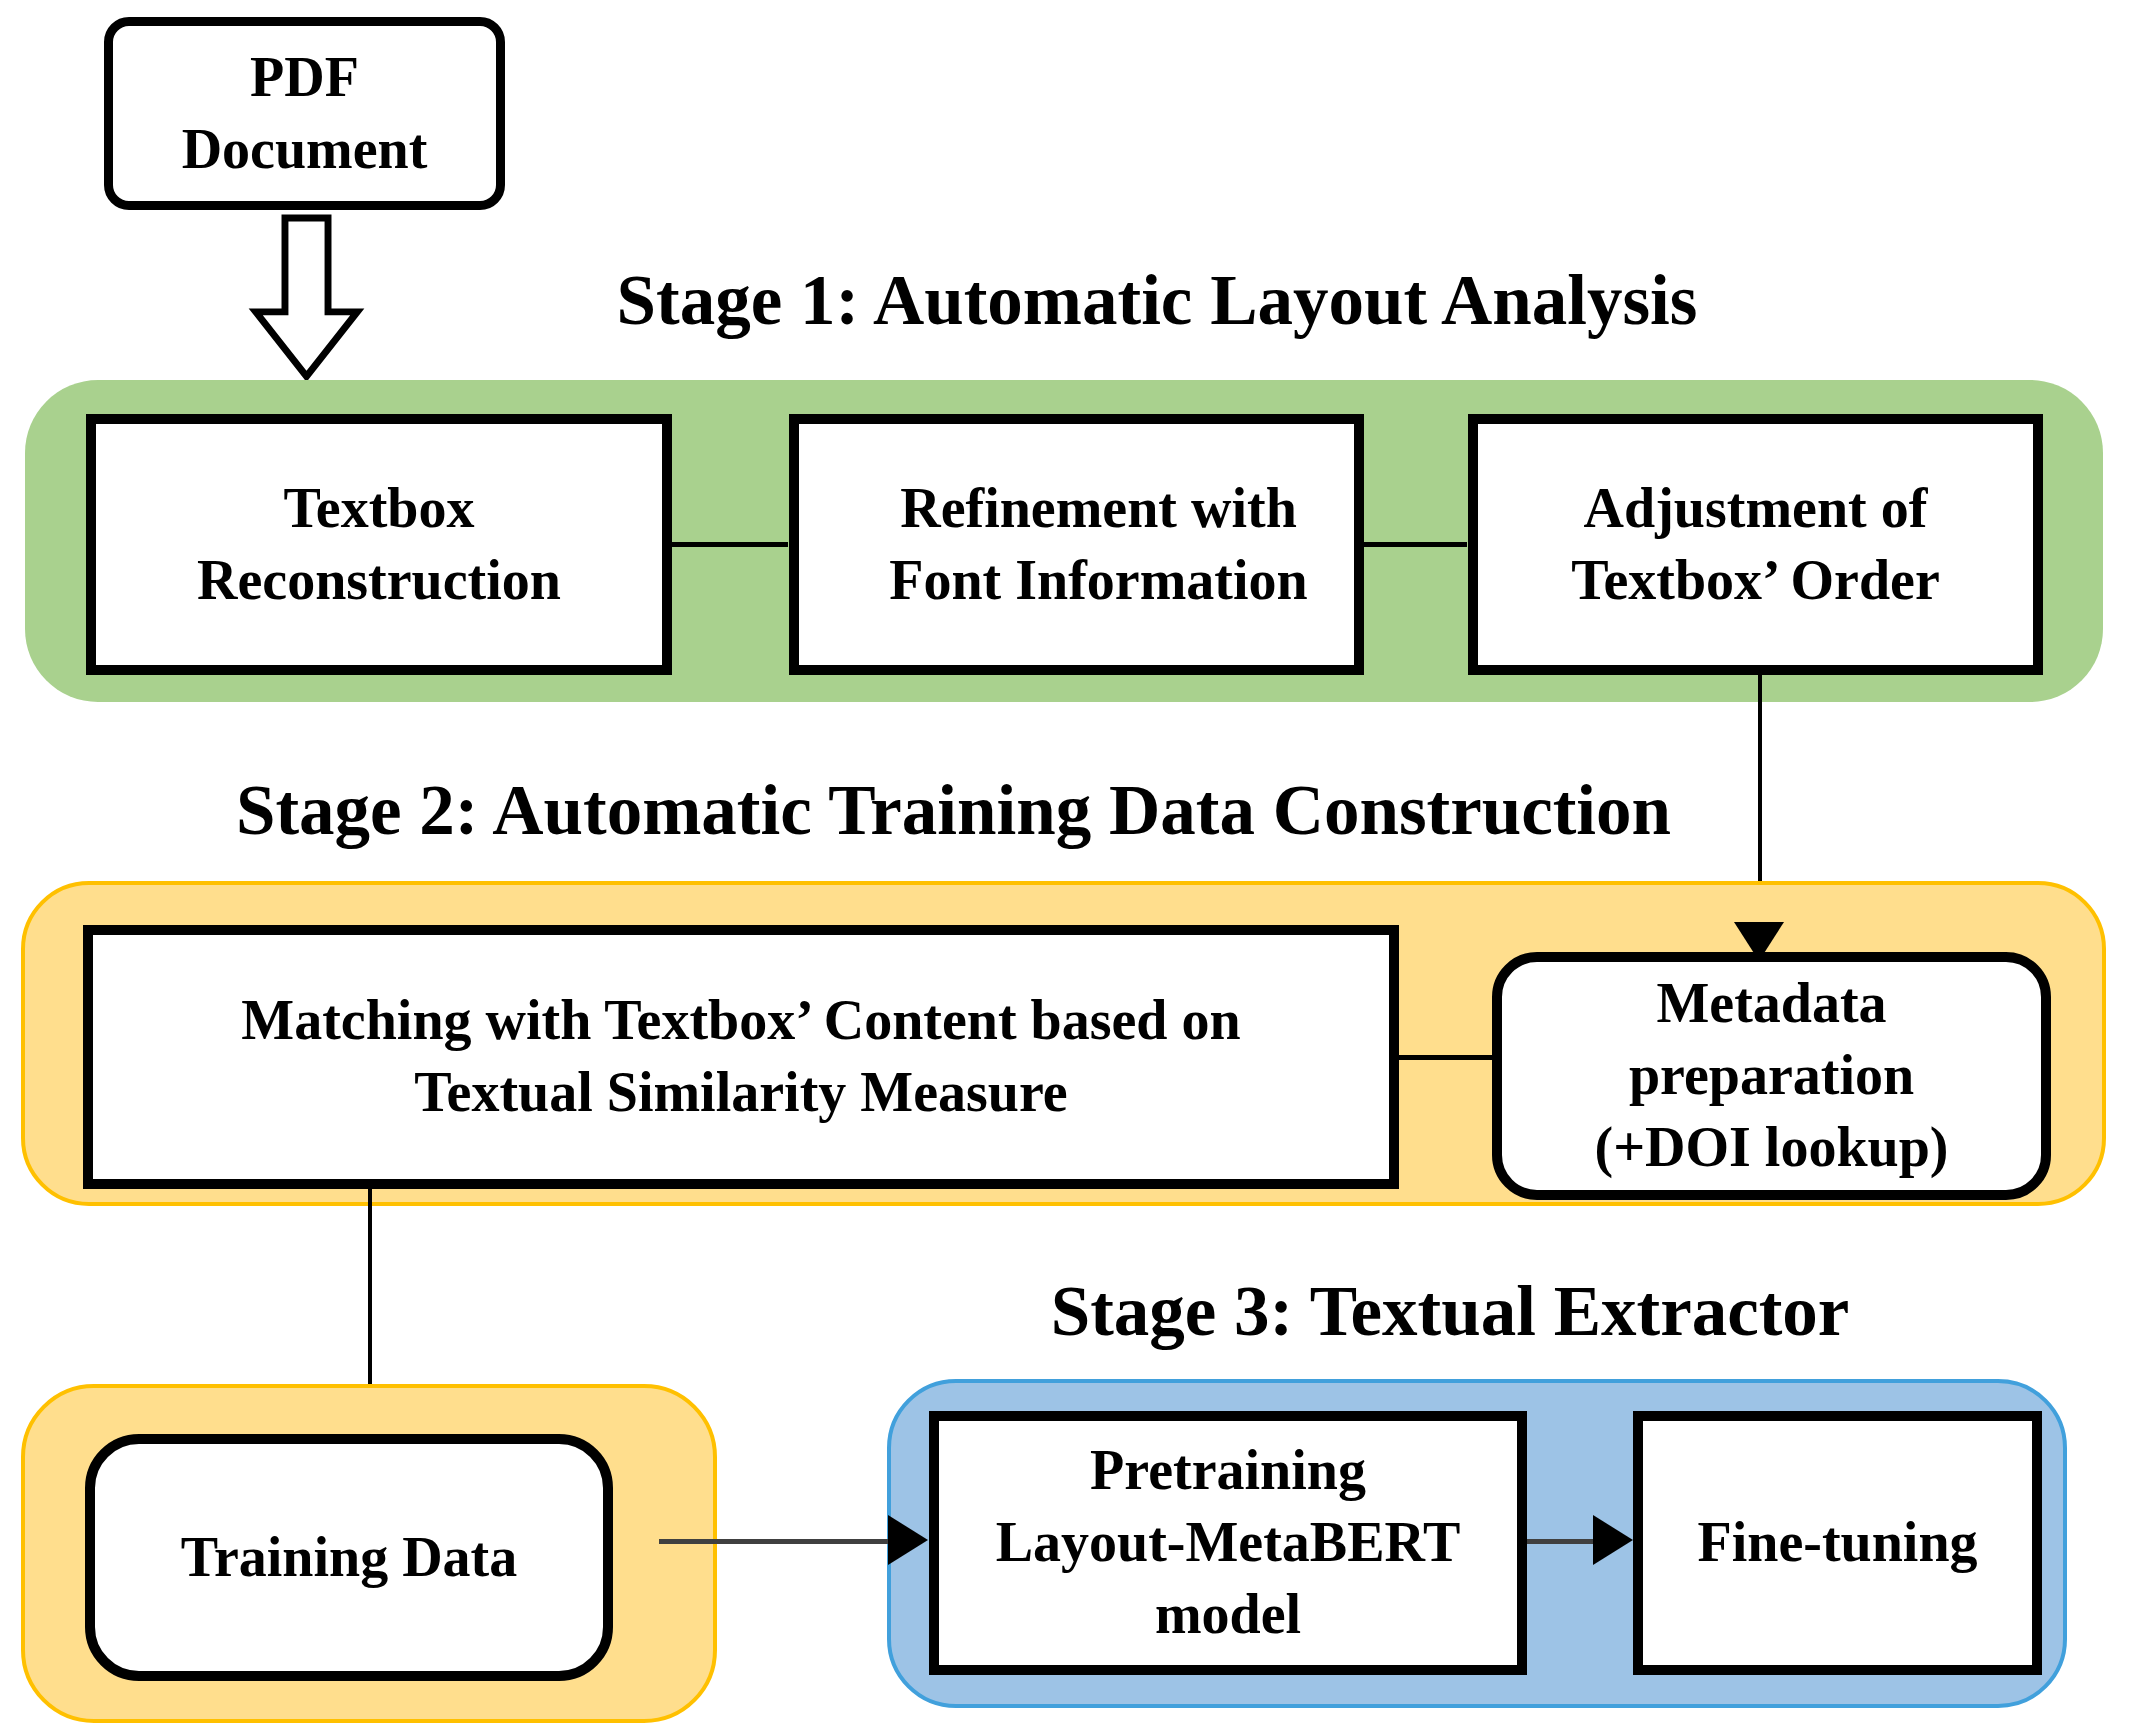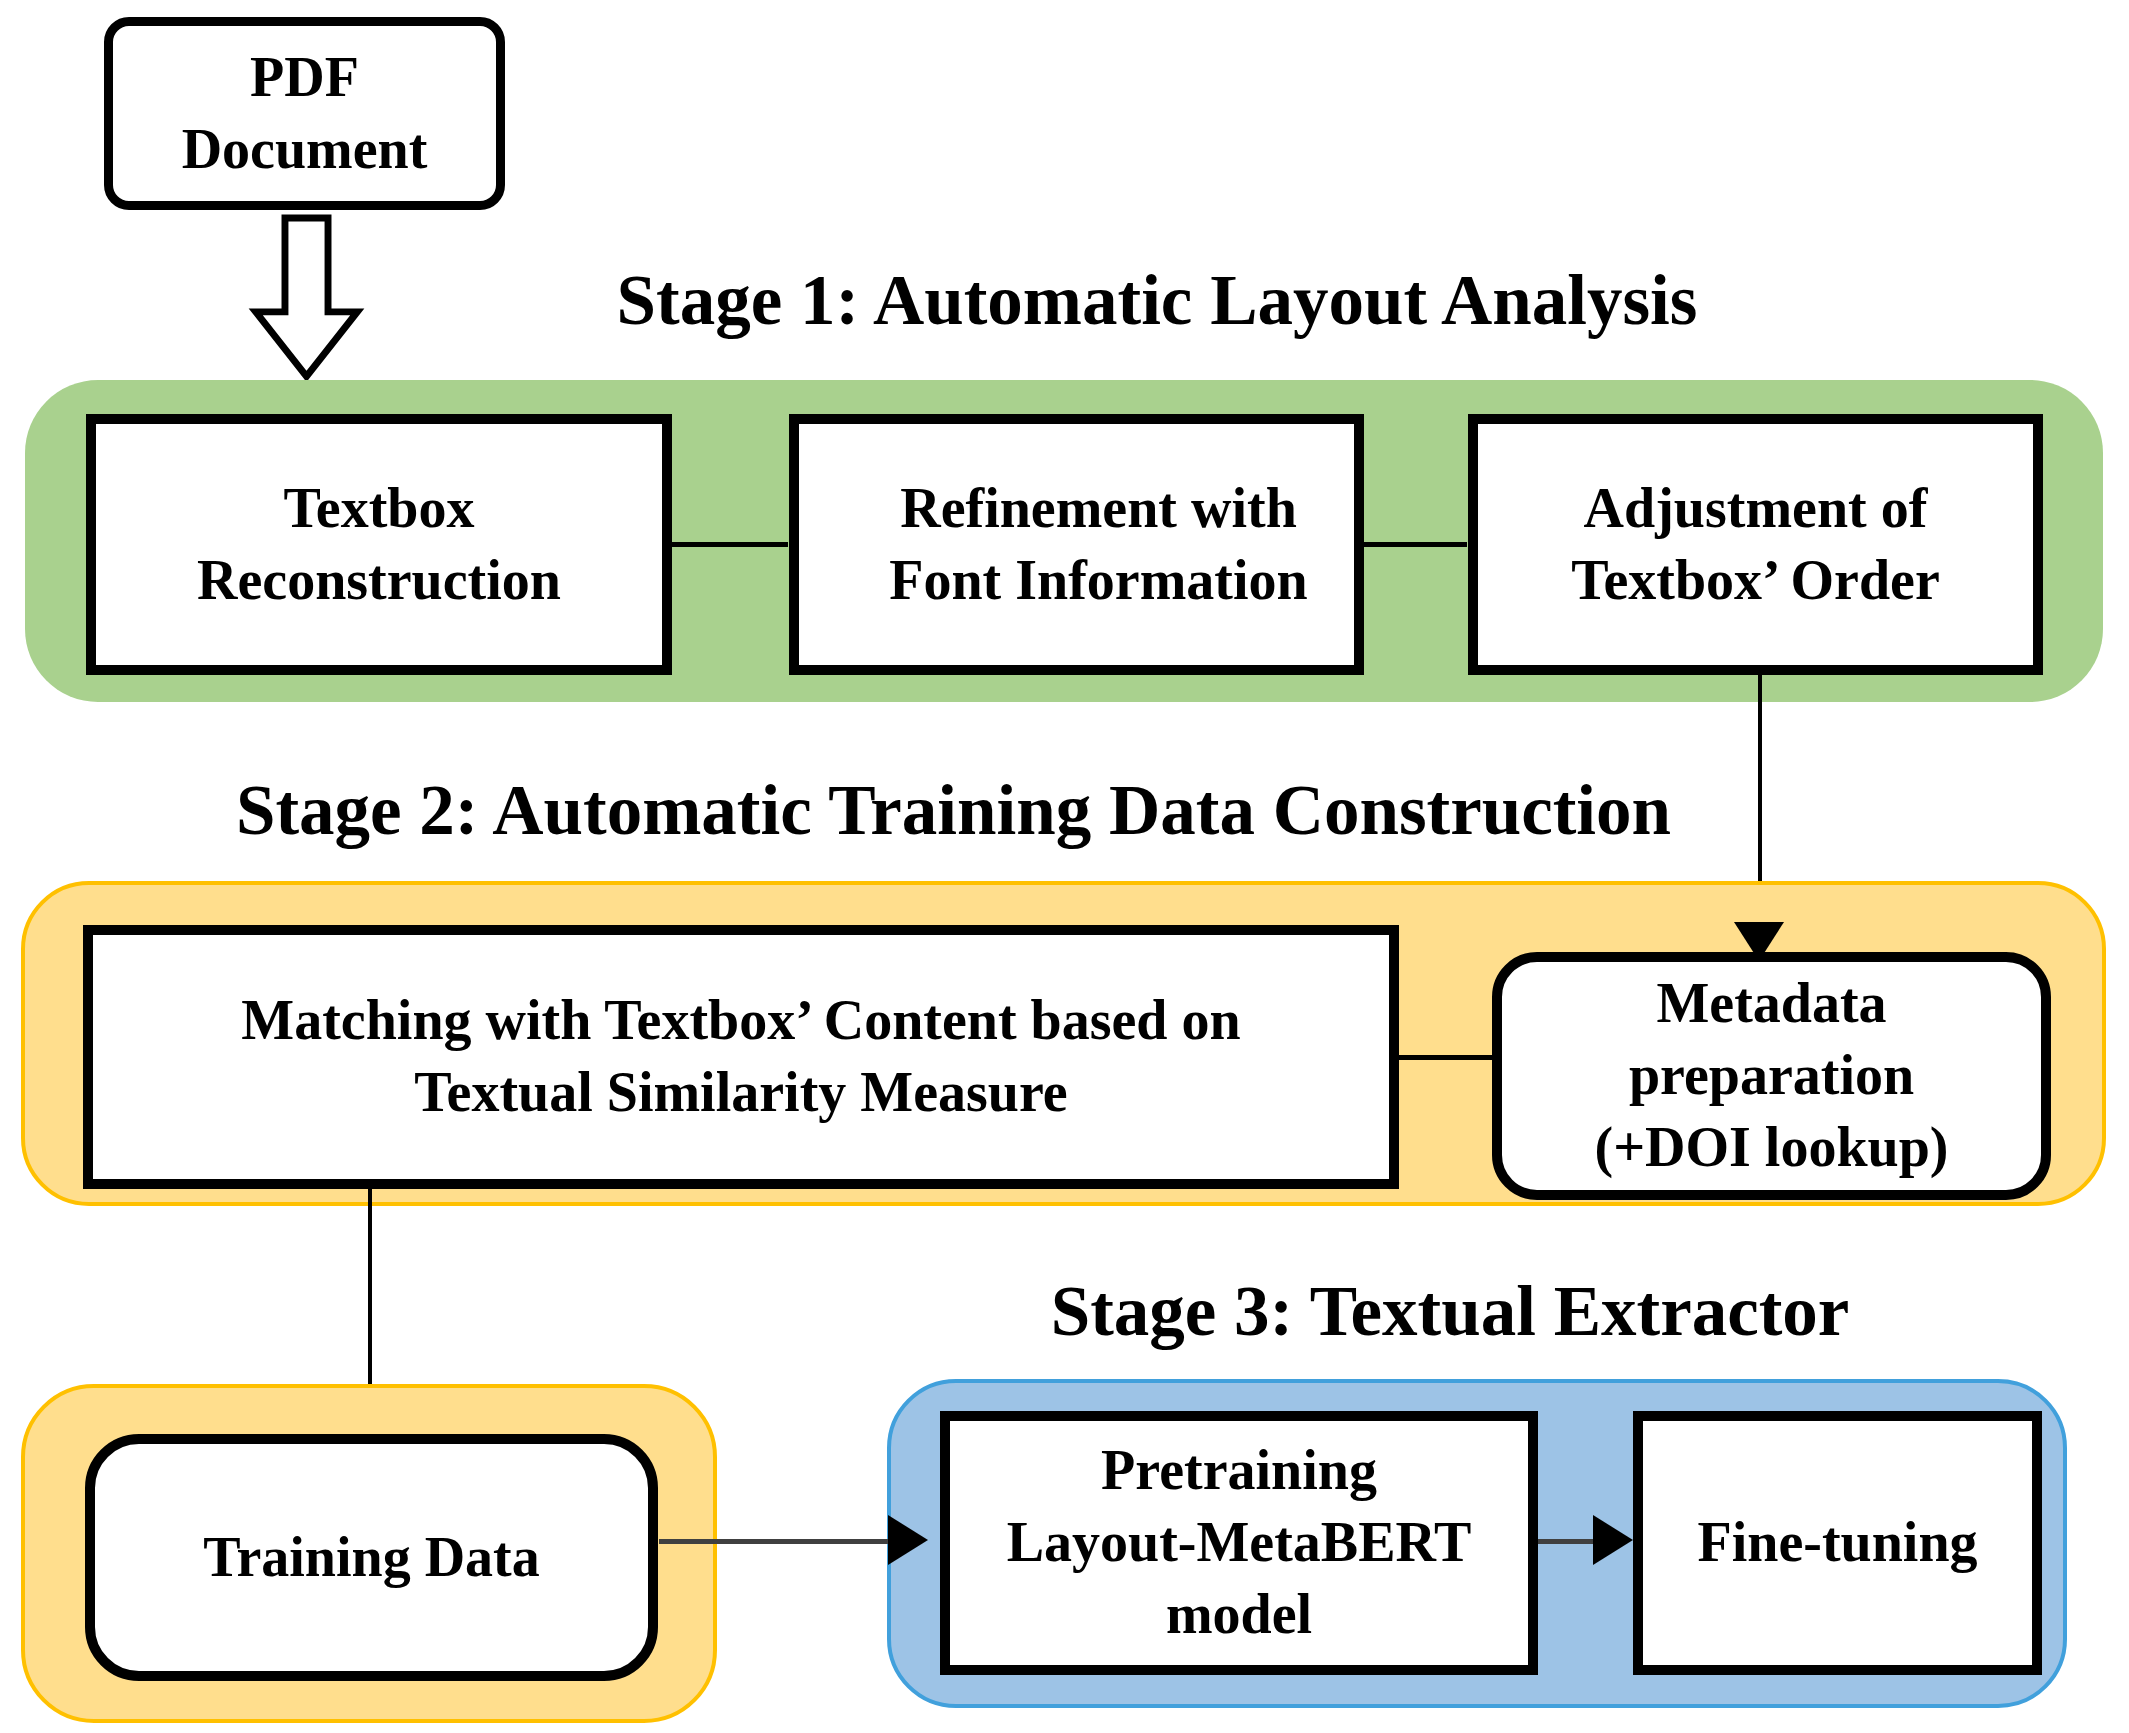--- a/index.html
+++ b/index.html
@@ -91,24 +91,24 @@
 
   <div class="abs stage-title" style="left:999px;top:1272px;width:902px;">Stage 3: Textual Extractor</div>
 
   <div class="abs container" style="left: 21px; top: 1384px; width: 696px; height: 339px; border: 4.6px solid rgb(255, 192, 0); background-color: rgb(255, 222, 141);"></div>
 
   <div class="abs container" style="left: 887px; top: 1379px; width: 1180px; height: 329px; border: 4.6px solid rgb(65, 160, 220); border-radius: 69px; background-color: rgb(157, 195, 230);"></div>
 
   <div class="abs line" style="left: 659px; top: 1539px; width: 231px; height: 4.6px; background-color: rgb(64, 64, 64);"></div>
   <div class="abs arrow-right" style="left:888px;top:1515px;"></div>
 
-  <div class="abs node" style="left:85px;top:1434px;width:573px;height:247px;border-radius:54px;">Training Data</div>
+  <div class="abs node" style="left:85px;top:1434px;width:528px;height:247px;border-radius:54px;">Training Data</div>
 
   <div class="abs line" style="left: 1527px; top: 1539px; width: 71px; height: 4.6px; background-color: rgb(64, 64, 64);"></div>
   <div class="abs arrow-right" style="left:1593px;top:1515px;"></div>
 
-  <div class="abs node" style="left:929px;top:1411px;width:598px;height:264px;margin-left:11px;">Pretraining
+  <div class="abs node" style="left:929px;top:1411px;width:598px;height:264px;">Pretraining
 Layout-MetaBERT
 model</div>
   <div class="abs node" style="left:1633px;top:1411px;width:409px;height:264px;">Fine-tuning</div>
 
 </div>
 
 
 </body></html>

